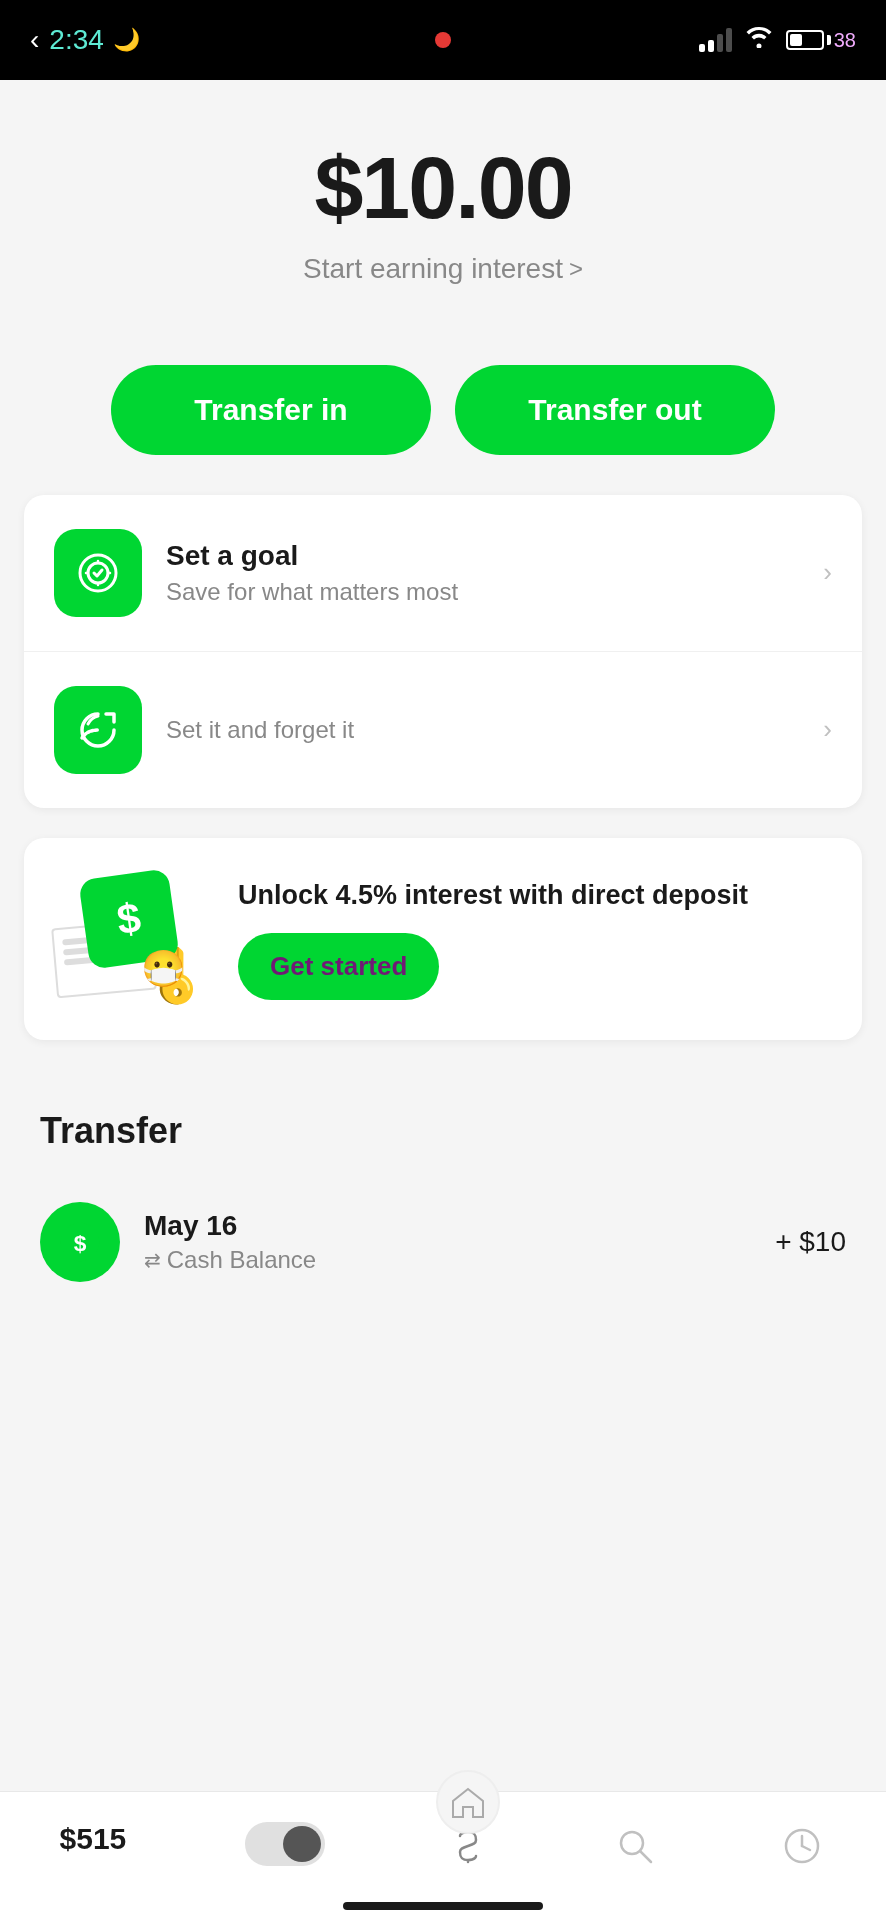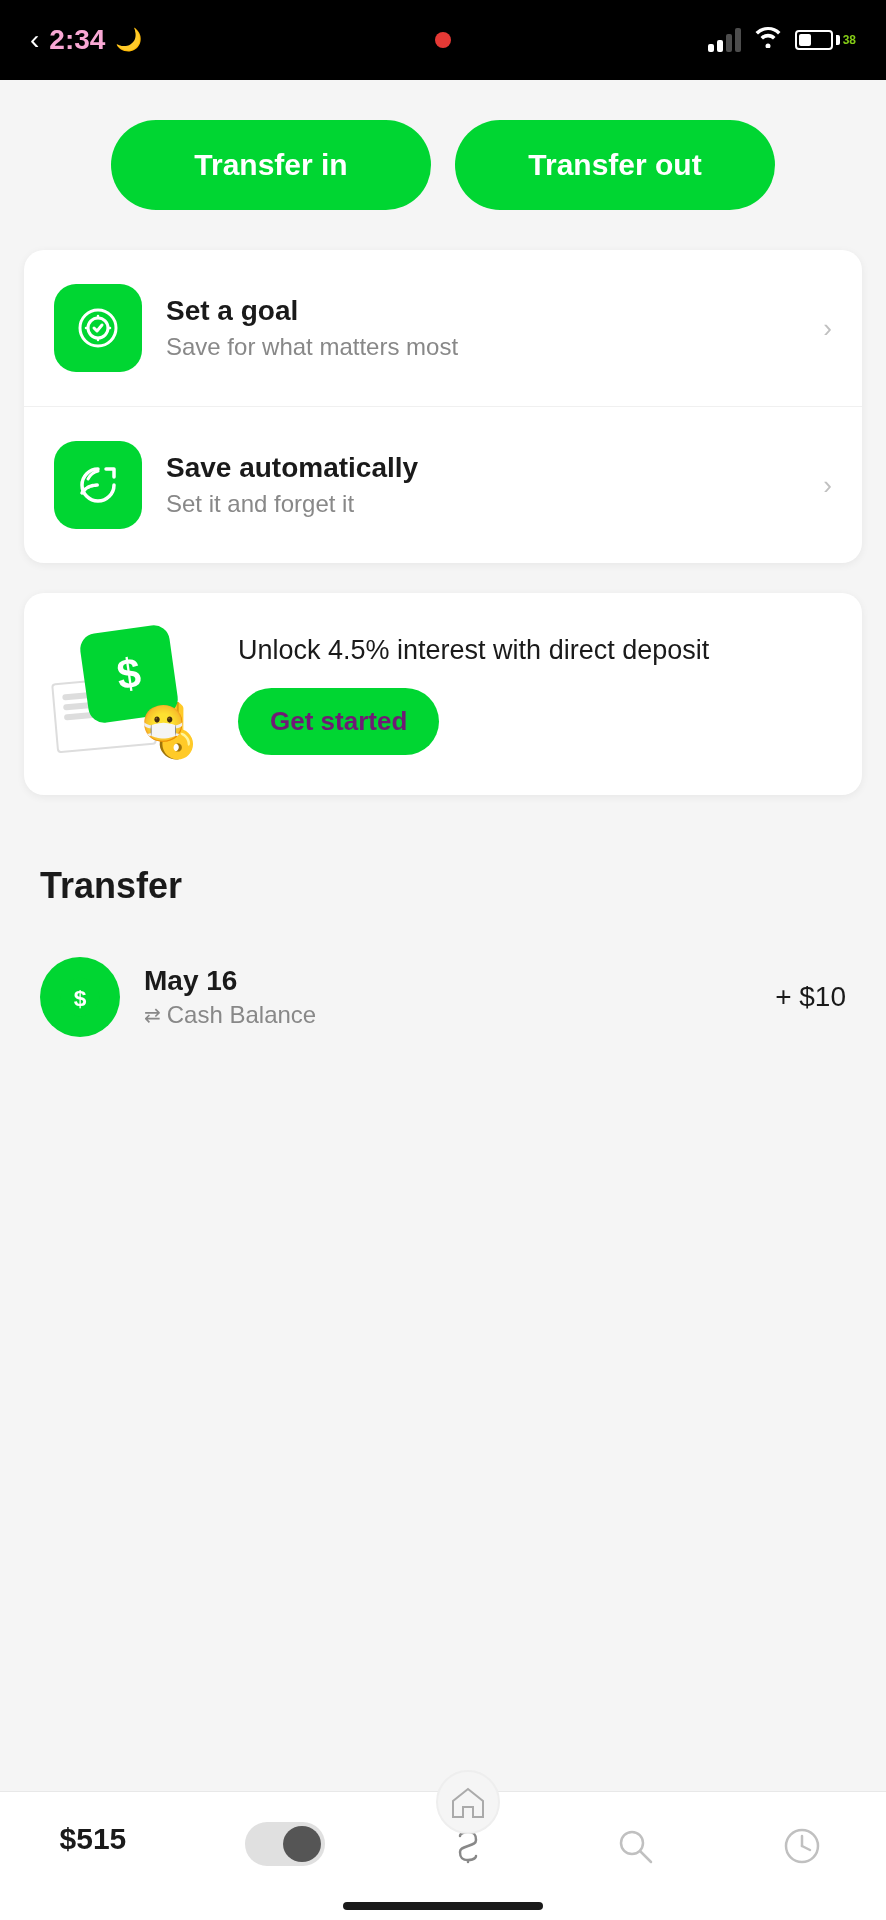--- a/index.html
+++ b/index.html
@@ -33,22 +33,22 @@
       color: #fff;
     }
 
     .status-left .back-arrow {
       font-size: 28px;
       color: #fff;
     }
 
     .status-left .time {
       font-size: 28px;
-      font-weight: 700;
-      color: #f9a8d4;
+      font-weight: 400;
+      color: #5eead4;
     }
 
     .status-left .moon {
       font-size: 22px;
       color: #fff;
     }
 
     .status-center {
       position: absolute;
       left: 50%;
@@ -122,23 +122,23 @@
     }
 
     .battery-tip {
       width: 4px;
       height: 10px;
       background: #fff;
       border-radius: 0 2px 2px 0;
     }
 
     .battery-text {
-      font-size: 12px;
-      color: #84cc16;
-      font-weight: 700;
+      font-size: 20px;
+      color: #f0abfc;
+      font-weight: 400;
     }
 
     
     .main-content {
       background: #f5f5f5;
       padding: 0;
     }
 
     
     .balance-section {
@@ -268,21 +268,21 @@
       flex-shrink: 0;
       position: relative;
     }
 
     .promo-content {
       flex: 1;
     }
 
     .promo-title {
       font-size: 27px;
-      font-weight: 400;
+      font-weight: 700;
       color: #1a1a1a;
       line-height: 1.3;
       margin-bottom: 20px;
     }
 
     .btn-get-started {
       background: #00d632;
       border: none;
       border-radius: 50px;
       padding: 18px 32px;
@@ -467,20 +467,27 @@
         <div class="battery-fill"></div>
       </div>
       <div class="battery-tip"></div>
       <span class="battery-text">38</span>
     </div>
   </div>
 </div>
 
 <div class="main-content">
 
+  <div class="balance-section">
+    <div class="balance-amount">$10.00</div>
+    <div class="interest-link">
+      <span>Start earning interest</span>
+      <span class="chevron">&gt;</span>
+    </div>
+  </div>
 
   <div class="action-buttons">
     <button class="btn-transfer">Transfer in</button>
     <button class="btn-transfer">Transfer out</button>
   </div>
 
   <div class="cards-section">
     <div class="card-item">
       <div class="card-icon">
         <svg viewBox="0 0 48 48" fill="none">
@@ -500,21 +507,20 @@
     <div class="card-item">
       <div class="card-icon">
         <svg viewBox="0 0 48 48" fill="none">
           <path d="M24 8 C15.2 8 8 15.2 8 24 C8 32.8 15.2 40 24 40 C32.8 40 40 32.8 40 24" stroke="white" stroke-width="3.5" stroke-linecap="round" fill="none"></path>
           <path d="M32 8 L40 8 L40 16" stroke="white" stroke-width="3.5" stroke-linecap="round" stroke-linejoin="round" fill="none"></path>
           <path d="M8 32 C8 32 12 24 24 24" stroke="white" stroke-width="3.5" stroke-linecap="round" fill="none" stroke-dasharray="2 2"></path>
           <path d="M14 18 C16 14 20 11 24 10" stroke="white" stroke-width="3" stroke-linecap="round" fill="none"></path>
         </svg>
       </div>
       <div class="card-text">
-        <div class="card-title">Save automatically</div>
         <div class="card-subtitle">Set it and forget it</div>
       </div>
       <span class="card-chevron">›</span>
     </div>
   </div>
 
   <div class="promo-section">
     <div class="promo-image">
 
       <div style="position:relative; width:160px; height:130px;">

